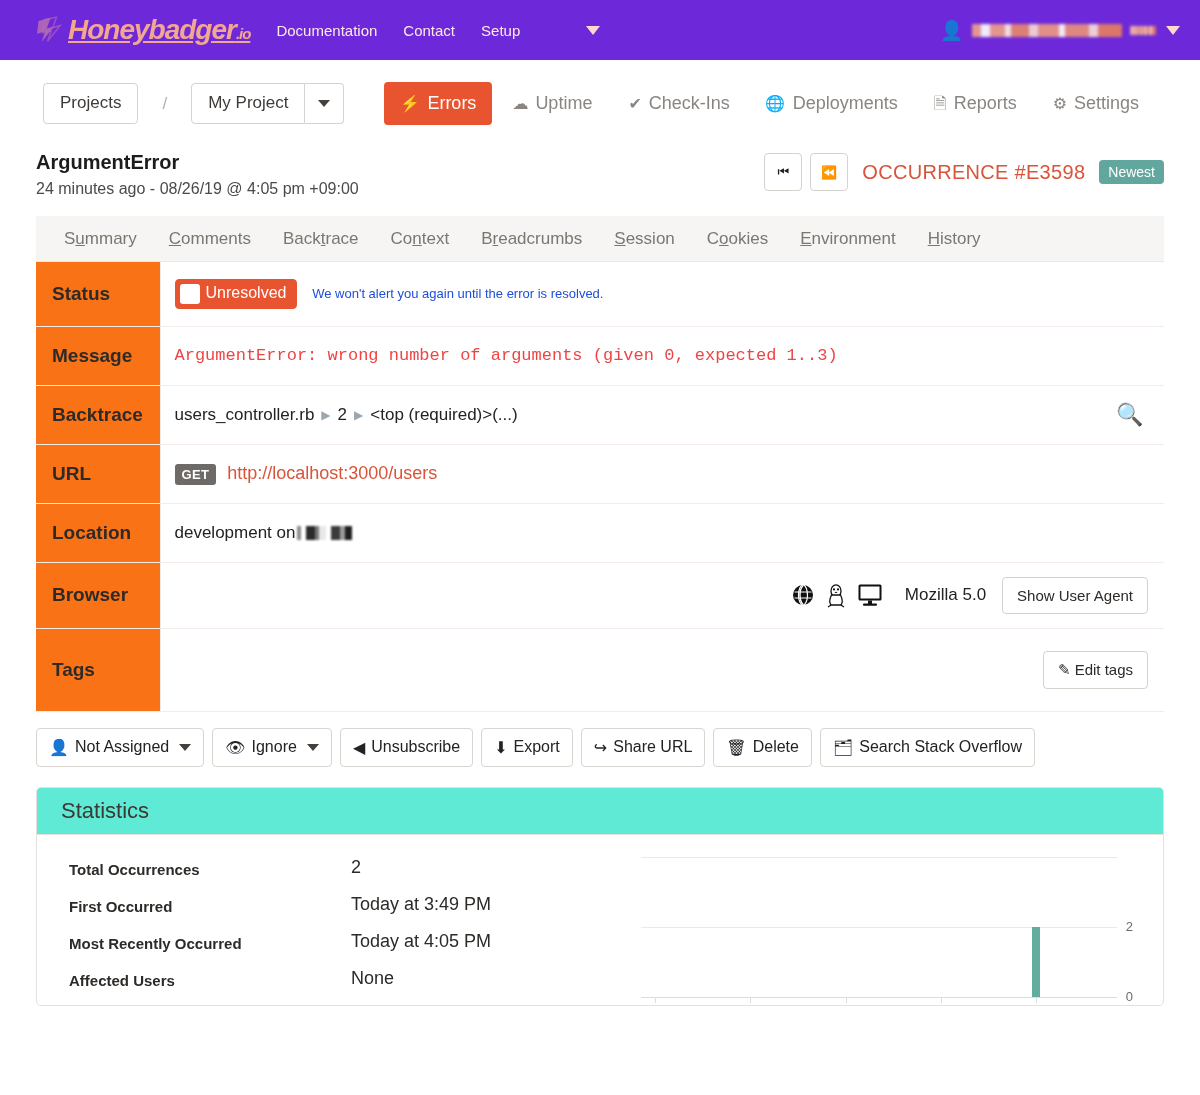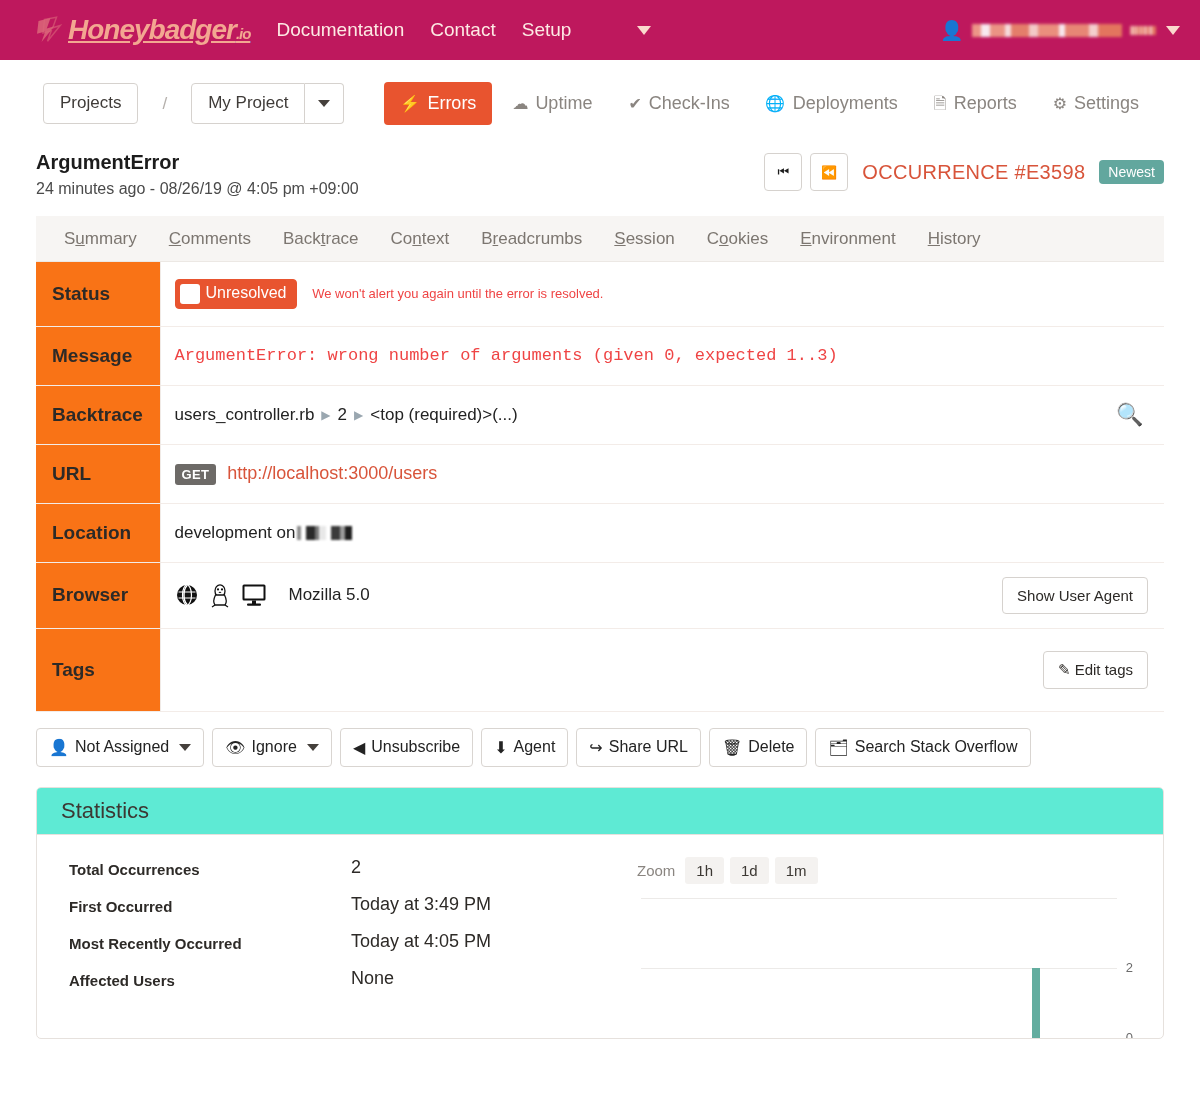--- a/index.html
+++ b/index.html
@@ -9,21 +9,21 @@
     height: 1095px;
     background: #ffffff;
     font-family: "Liberation Sans", sans-serif;
     color: #333;
     overflow: hidden;
   }
 
   
   .topbar {
     height: 60px;
-    background: #be185d;
+    background: #6d28d9;
     display: flex;
     align-items: center;
     padding: 0 20px;
     position: relative;
   }
   .logo {
     display: flex;
     align-items: center;
     margin-left: 14px;
     margin-right: 22px;
@@ -39,21 +39,21 @@
     font-style: italic;
     letter-spacing: -1px;
     color: #f3a791;
     text-decoration: underline;
     text-underline-offset: 2px;
   }
   .logo-text .io { font-size: 15px; }
   .topnav-links { display: flex; align-items: center; gap: 26px; margin-left: 4px; }
   .topnav-links a {
     color: #fdeae4;
-    font-size: 19px;
+    font-size: 15px;
     text-decoration: none;
   }
   .topcaret {
     margin-left: 66px;
     width: 0; height: 0;
     border-left: 7px solid transparent;
     border-right: 7px solid transparent;
     border-top: 9px solid #fbd9cd;
   }
   .topright {
@@ -231,21 +231,21 @@
     vertical-align: middle;
     cursor: pointer;
   }
   .unres-box {
     width: 20px; height: 20px;
     background: #fff;
     border-radius: 3px;
     margin: 4px 6px 4px 4px;
   }
   .unres-txt { color: #fff; font-size: 16px; padding: 3px 10px 5px 0; }
-  .status-note { font-size: 13px; color: #ef4444; margin-left: 10px; vertical-align: middle; }
+  .status-note { font-size: 13px; color: #1d4ed8; margin-left: 10px; vertical-align: middle; }
 
   .mono {
     font-family: "Liberation Mono", "DejaVu Sans Mono", monospace;
     font-size: 15.5px;
     color: #ef4444;
   }
   .bt-line { font-size: 17px; color: #222; display: flex; align-items: center; }
   .bt-sep { color: #9aa7b0; margin: 0 7px; font-size: 12px; }
   .bt-cell { display: flex; align-items: center; justify-content: space-between; }
   .search-ico {
@@ -264,21 +264,21 @@
   .redact-host {
     display: inline-block;
     width: 55px; height: 14px;
     margin-left: 2px;
     background: linear-gradient(90deg,#8d8d8d 0 8%, #ffffff 8% 16%, #2a2a2a 16% 32%,
       #777 32% 40%, #e8e8e8 40% 52%, #ffffff 52% 62%, #3b3b3b 62% 78%,
       #9a9a9a 78% 88%, #1f1f1f 88% 100%);
     filter: blur(1.1px);
     vertical-align: -2px;
   }
-  .browser-cell { display: flex; align-items: center; justify-content: space-between; }
+  .browser-cell { display: flex; align-items: center; justify-content: flex-end; gap: 16px; }
   .browser-icons { display: flex; align-items: center; gap: 10px; }
   .browser-icons svg { display: block; }
   .browser-name { font-size: 17px; color: #222; margin-left: 12px; }
   .sm-btn {
     border: 1px solid #d6d2ce;
     background: #fff;
     border-radius: 4px;
     font-size: 15px;
     padding: 9px 14px;
     color: #2d2a27;
@@ -566,21 +566,21 @@
     <span>👁</span>
     <span>Ignore</span>
     <span class="caret-dn"></span>
   </button>
   <button class="act-btn">
     <span>◀</span>
     <span>Unsubscribe</span>
   </button>
   <button class="act-btn">
     <span>⬇</span>
-    <span>Agent</span>
+    <span>Export</span>
   </button>
   <button class="act-btn">
     <span>↪</span>
     <span>Share URL</span>
   </button>
   <button class="act-btn">
     <span>🗑</span>
     <span>Delete</span>
   </button>
   <button class="act-btn">
@@ -605,26 +605,20 @@
         <div class="stat-k">Most Recently Occurred</div>
         <div class="stat-v">Today at 4:05 PM</div>
       </div>
       <div class="stat-row">
         <div class="stat-k">Affected Users</div>
         <div class="stat-v">None</div>
       </div>
     </div>
 
     <div class="chart-col">
-      <div class="zoom-bar">
-        <span class="zoom-lbl">Zoom</span>
-        <button class="zoom-btn">1h</button>
-        <button class="zoom-btn">1d</button>
-        <button class="zoom-btn">1m</button>
-      </div>
       <div class="chart" id="chart">
           <div class="grid-line" style="top: 0px;"></div>
           <div class="grid-line" style="top: 70px;"></div>
           <div class="axis-line" style="top: 140px;"></div>
           <div class="ylab" style="top: 62px;">2</div>
           <div class="ylab" style="top: 132px;">0</div>
           <div class="tick" style="left: 14px; top: 140px; height: 6px;"></div>
           <div class="tick" style="left: 109.297px; top: 140px; height: 6px;"></div>
           <div class="tick" style="left: 204.593px; top: 140px; height: 6px;"></div>
           <div class="tick" style="left: 299.89px; top: 140px; height: 6px;"></div>

